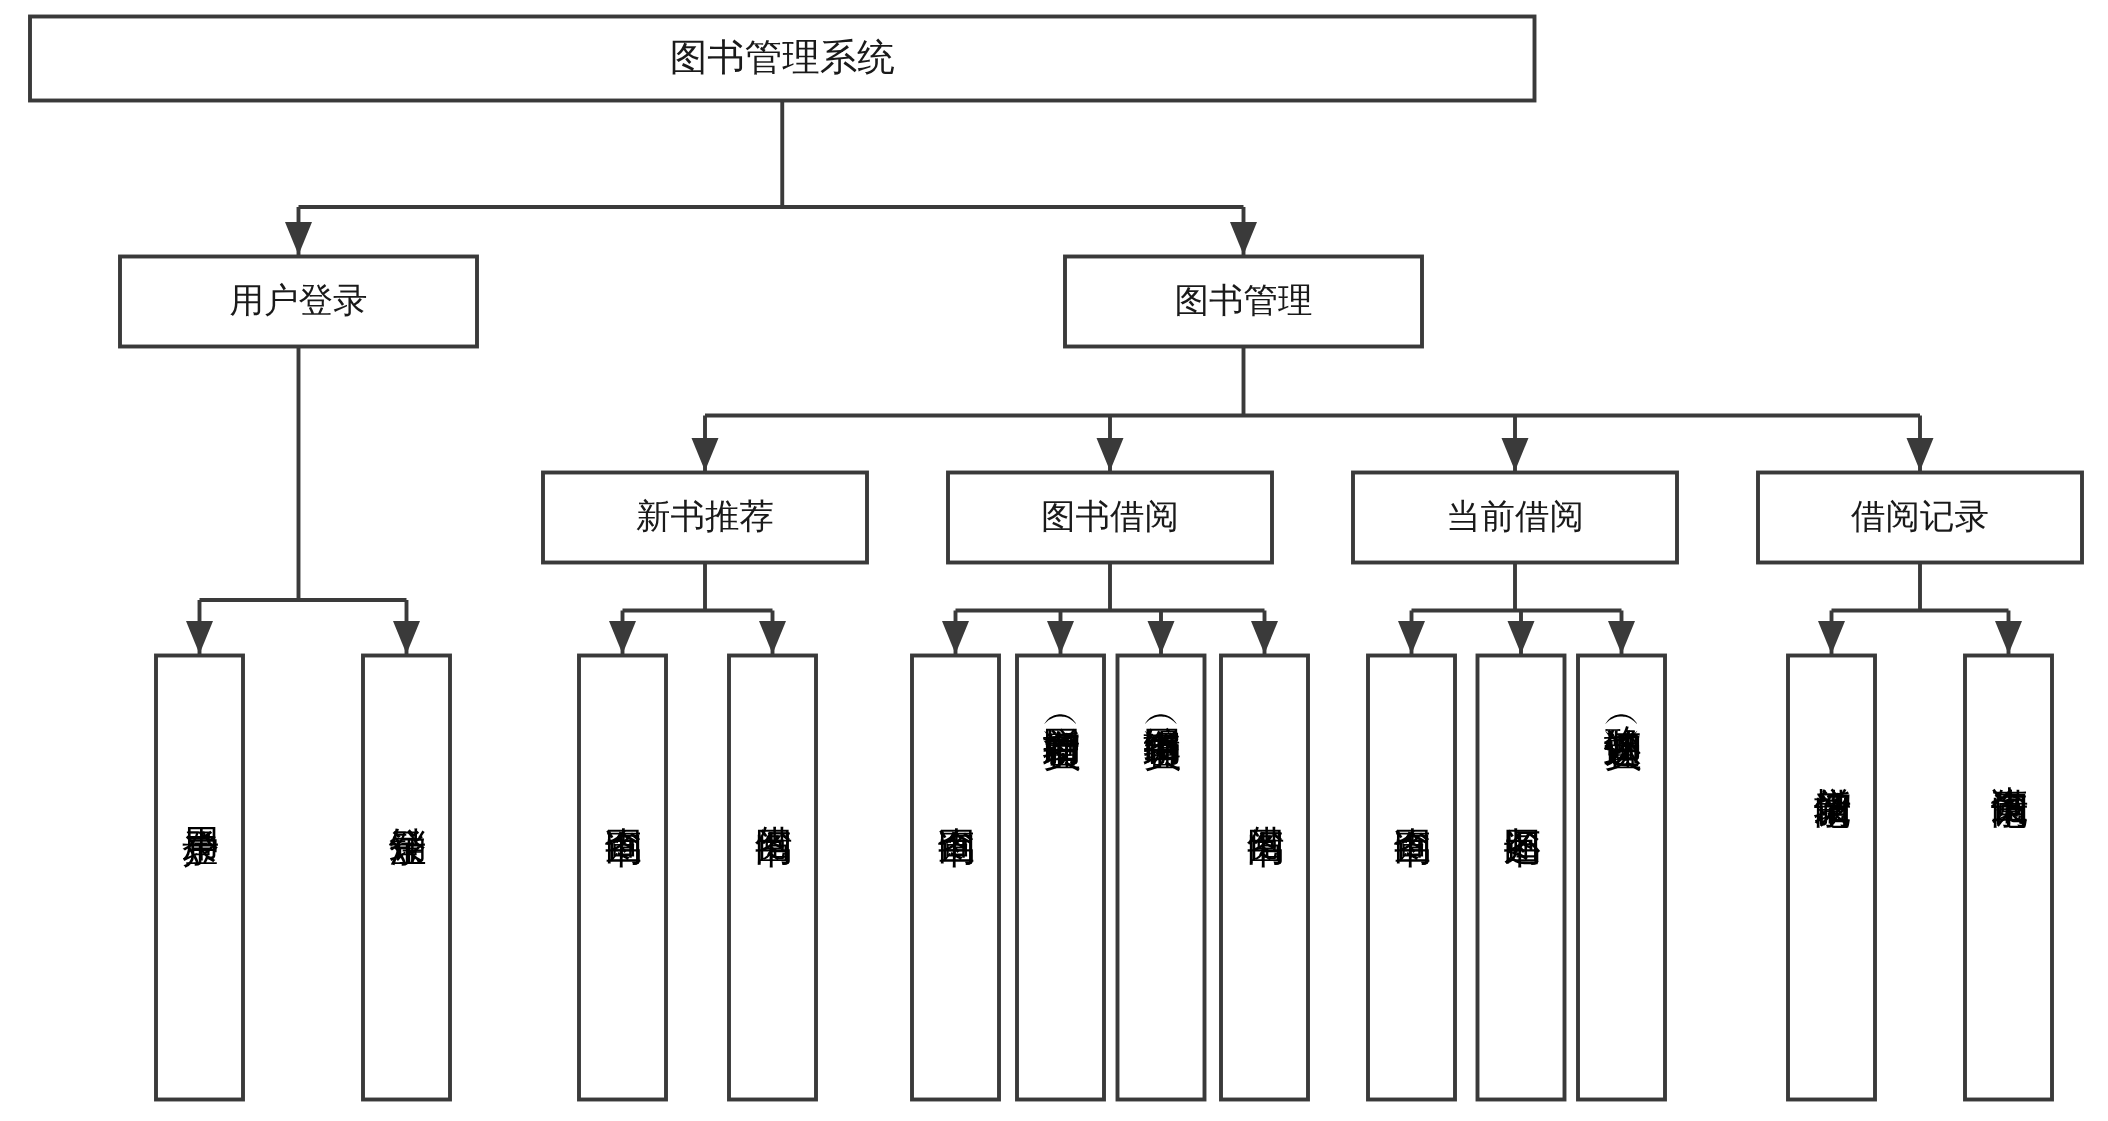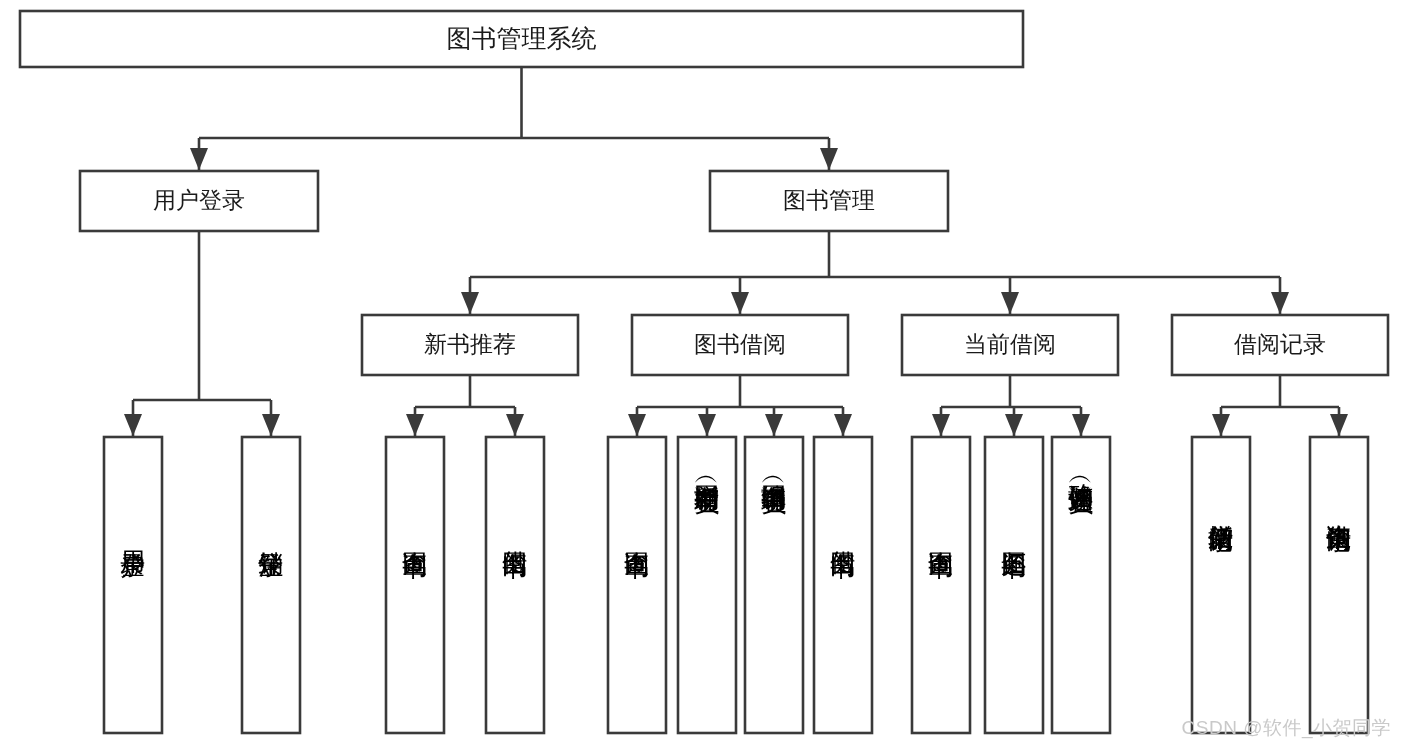--- a/index.html
+++ b/index.html
@@ -246,14 +246,13 @@
         <span class="leaf-label-text">确认归还（管理员）</span>
       </div>
       <div class="leaf-label-wrap" style="left: 1192px; top: 504px; width: 58px; height: 280px;">
         <span class="leaf-label-text">新增借阅记录</span>
       </div>
       <div class="leaf-label-wrap" style="left: 1310px; top: 504px; width: 58px; height: 280px;">
         <span class="leaf-label-text">查询借阅记录</span>
       </div>
     </div>
 
-  <div class="watermark">CSDN @软件_小贺同学</div>
 </div>
 
 </body></html>

